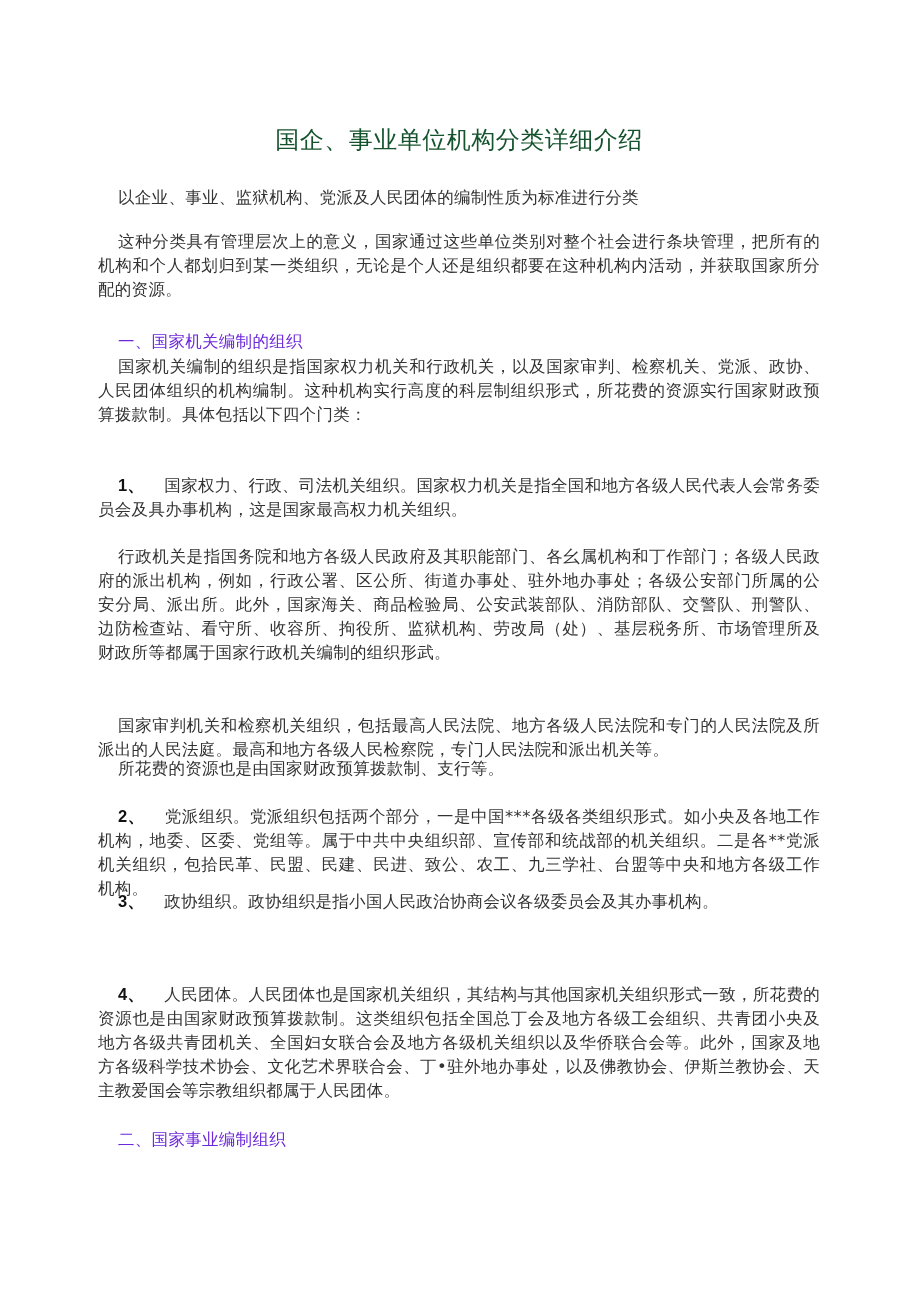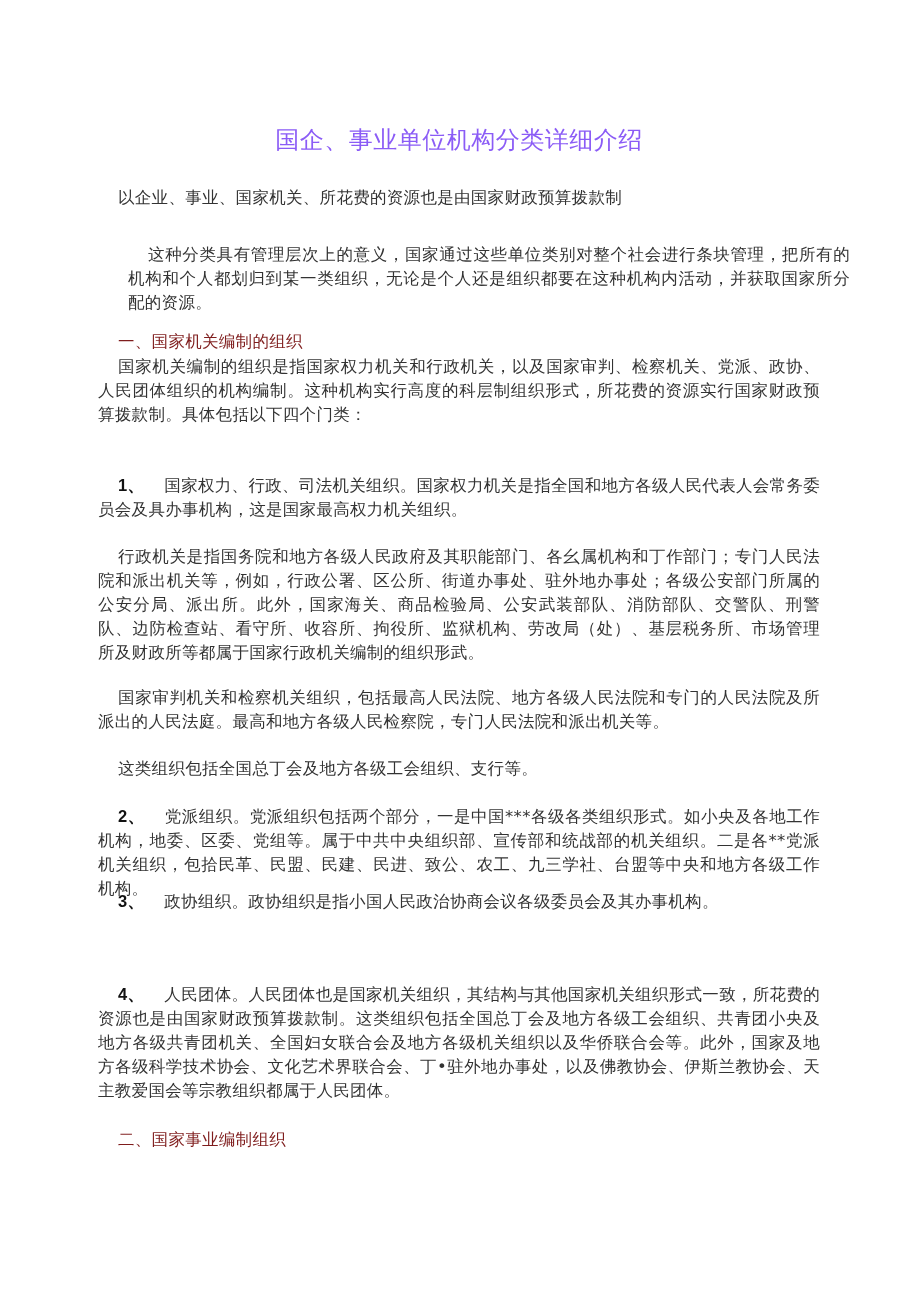--- a/index.html
+++ b/index.html
@@ -22,21 +22,21 @@
       width: 722px;
     }
     .title {
       position: absolute;
       left: 0;
       top: 124px;
       width: 722px;
       text-align: center;
       font-size: 24px;
       line-height: 32px;
-      color: #8b5cf6;
+      color: #14532d;
       letter-spacing: 0.5px;
       margin: 0;
       font-weight: normal;
     }
     .para {
       position: absolute;
       left: 0;
       width: 722px;
       font-size: 16.5px;
       line-height: 24px;
@@ -46,44 +46,44 @@
       color: #333333;
       letter-spacing: 0.3px;
     }
     .num {
       font-family: "Liberation Sans", sans-serif;
       font-weight: bold;
       color: #111111;
       margin-right: 20px;
     }
     .heading {
-      color: #7f1d1d;
+      color: #6d28d9;
     }
   </style>
 </head>
 <body>
 
 <div class="page">
   <h1 class="title">国企、事业单位机构分类详细介绍</h1>
 
-  <p class="para" style="top:186px;">以企业、事业、国家机关、所花费的资源也是由国家财政预算拨款制</p>
+  <p class="para" style="top:186px;">以企业、事业、监狱机构、党派及人民团体的编制性质为标准进行分类</p>
 
-  <p class="para" style="top:243px;margin-left:30px;">这种分类具有管理层次上的意义，国家通过这些单位类别对整个社会进行条块管理，把所有的机构和个人都划归到某一类组织，无论是个人还是组织都要在这种机构内活动，并获取国家所分配的资源。</p>
+  <p class="para" style="top:230px;">这种分类具有管理层次上的意义，国家通过这些单位类别对整个社会进行条块管理，把所有的机构和个人都划归到某一类组织，无论是个人还是组织都要在这种机构内活动，并获取国家所分配的资源。</p>
 
   <p class="para heading" style="top:330px;">一、国家机关编制的组织</p>
 
   <p class="para" style="top:355px;">国家机关编制的组织是指国家权力机关和行政机关，以及国家审判、检察机关、党派、政协、人民团体组织的机构编制。这种机构实行高度的科层制组织形式，所花费的资源实行国家财政预算拨款制。具体包括以下四个门类：</p>
 
   <p class="para" style="top:473px;"><span class="num">1、</span><span>国家权力、行政、司法机关组织。国家权力机关是指全国和地方各级人民代表人会常务委员会及具办事机构，这是国家最高权力机关组织。</span></p>
 
-  <p class="para" style="top:545px;">行政机关是指国务院和地方各级人民政府及其职能部门、各幺属机构和丁作部门；专门人民法院和派出机关等，例如，行政公署、区公所、街道办事处、驻外地办事处；各级公安部门所属的公安分局、派出所。此外，国家海关、商品检验局、公安武装部队、消防部队、交警队、刑警队、边防检查站、看守所、收容所、拘役所、监狱机构、劳改局（处）、基层税务所、市场管理所及财政所等都属于国家行政机关编制的组织形武。</p>
+  <p class="para" style="top:545px;">行政机关是指国务院和地方各级人民政府及其职能部门、各幺属机构和丁作部门；各级人民政府的派出机构，例如，行政公署、区公所、街道办事处、驻外地办事处；各级公安部门所属的公安分局、派出所。此外，国家海关、商品检验局、公安武装部队、消防部队、交警队、刑警队、边防检查站、看守所、收容所、拘役所、监狱机构、劳改局（处）、基层税务所、市场管理所及财政所等都属于国家行政机关编制的组织形武。</p>
 
-  <p class="para" style="top:686px;">国家审判机关和检察机关组织，包括最高人民法院、地方各级人民法院和专门的人民法院及所派出的人民法庭。最高和地方各级人民检察院，专门人民法院和派出机关等。</p>
+  <p class="para" style="top:714px;">国家审判机关和检察机关组织，包括最高人民法院、地方各级人民法院和专门的人民法院及所派出的人民法庭。最高和地方各级人民检察院，专门人民法院和派出机关等。</p>
 
-  <p class="para" style="top:757px;">这类组织包括全国总丁会及地方各级工会组织、支行等。</p>
+  <p class="para" style="top:757px;">所花费的资源也是由国家财政预算拨款制、支行等。</p>
 
   <p class="para" style="top:804px;"><span class="num">2、</span><span>党派组织。党派组织包括两个部分，一是中国***各级各类组织形式。如小央及各地工作机构，地委、区委、党组等。属于中共中央组织部、宣传部和统战部的机关组织。二是各**党派机关组织，包拾民革、民盟、民建、民进、致公、农工、九三学社、台盟等中央和地方各级工作机构。</span></p>
 
   <p class="para" style="top:889px;"><span class="num">3、</span><span>政协组织。政协组织是指小国人民政治协商会议各级委员会及其办事机构。</span></p>
 
   <p class="para" style="top:982px;"><span class="num">4、</span><span>人民团体。人民团体也是国家机关组织，其结构与其他国家机关组织形式一致，所花费的资源也是由国家财政预算拨款制。这类组织包括全国总丁会及地方各级工会组织、共青团小央及地方各级共青团机关、全国妇女联合会及地方各级机关组织以及华侨联合会等。此外，国家及地方各级科学技术协会、文化艺术界联合会、丁•驻外地办事处，以及佛教协会、伊斯兰教协会、天主教爱国会等宗教组织都属于人民团体。</span></p>
 
   <p class="para heading" style="top:1128px;">二、国家事业编制组织</p>
 </div>
 

